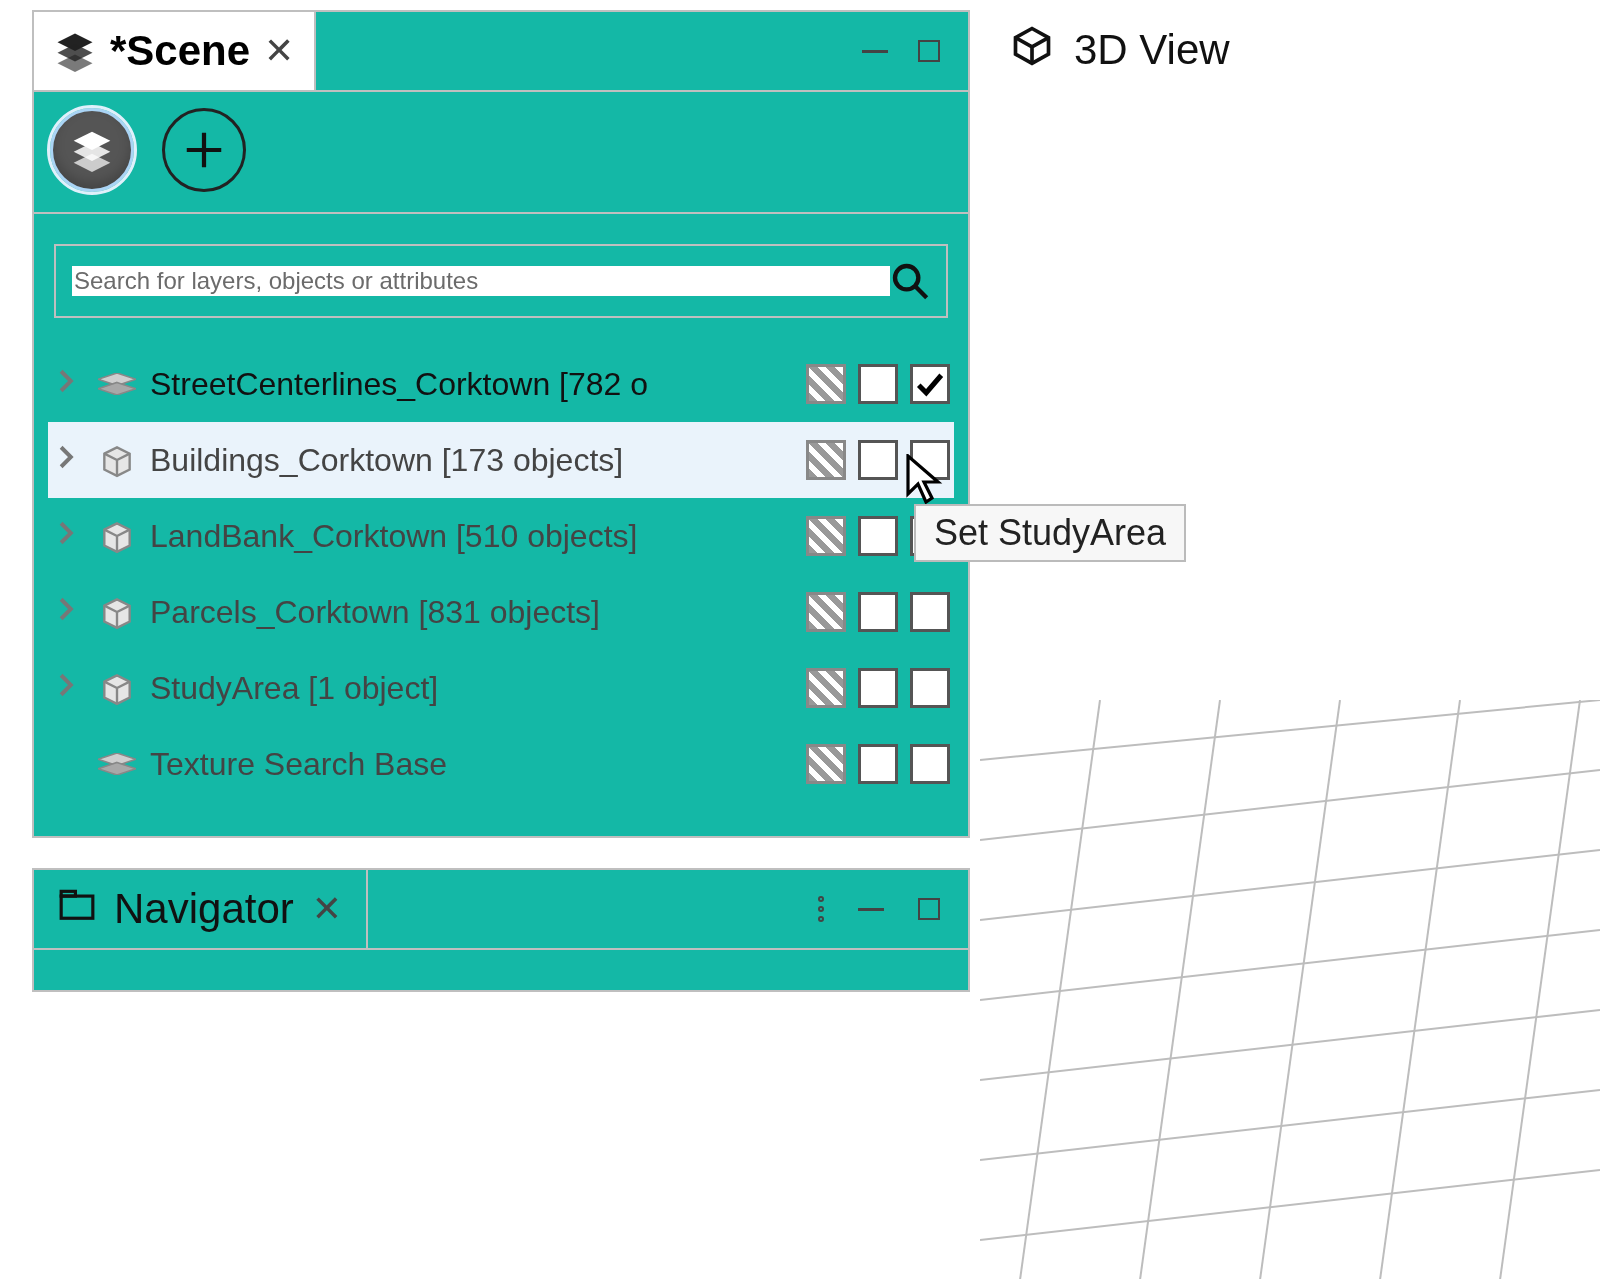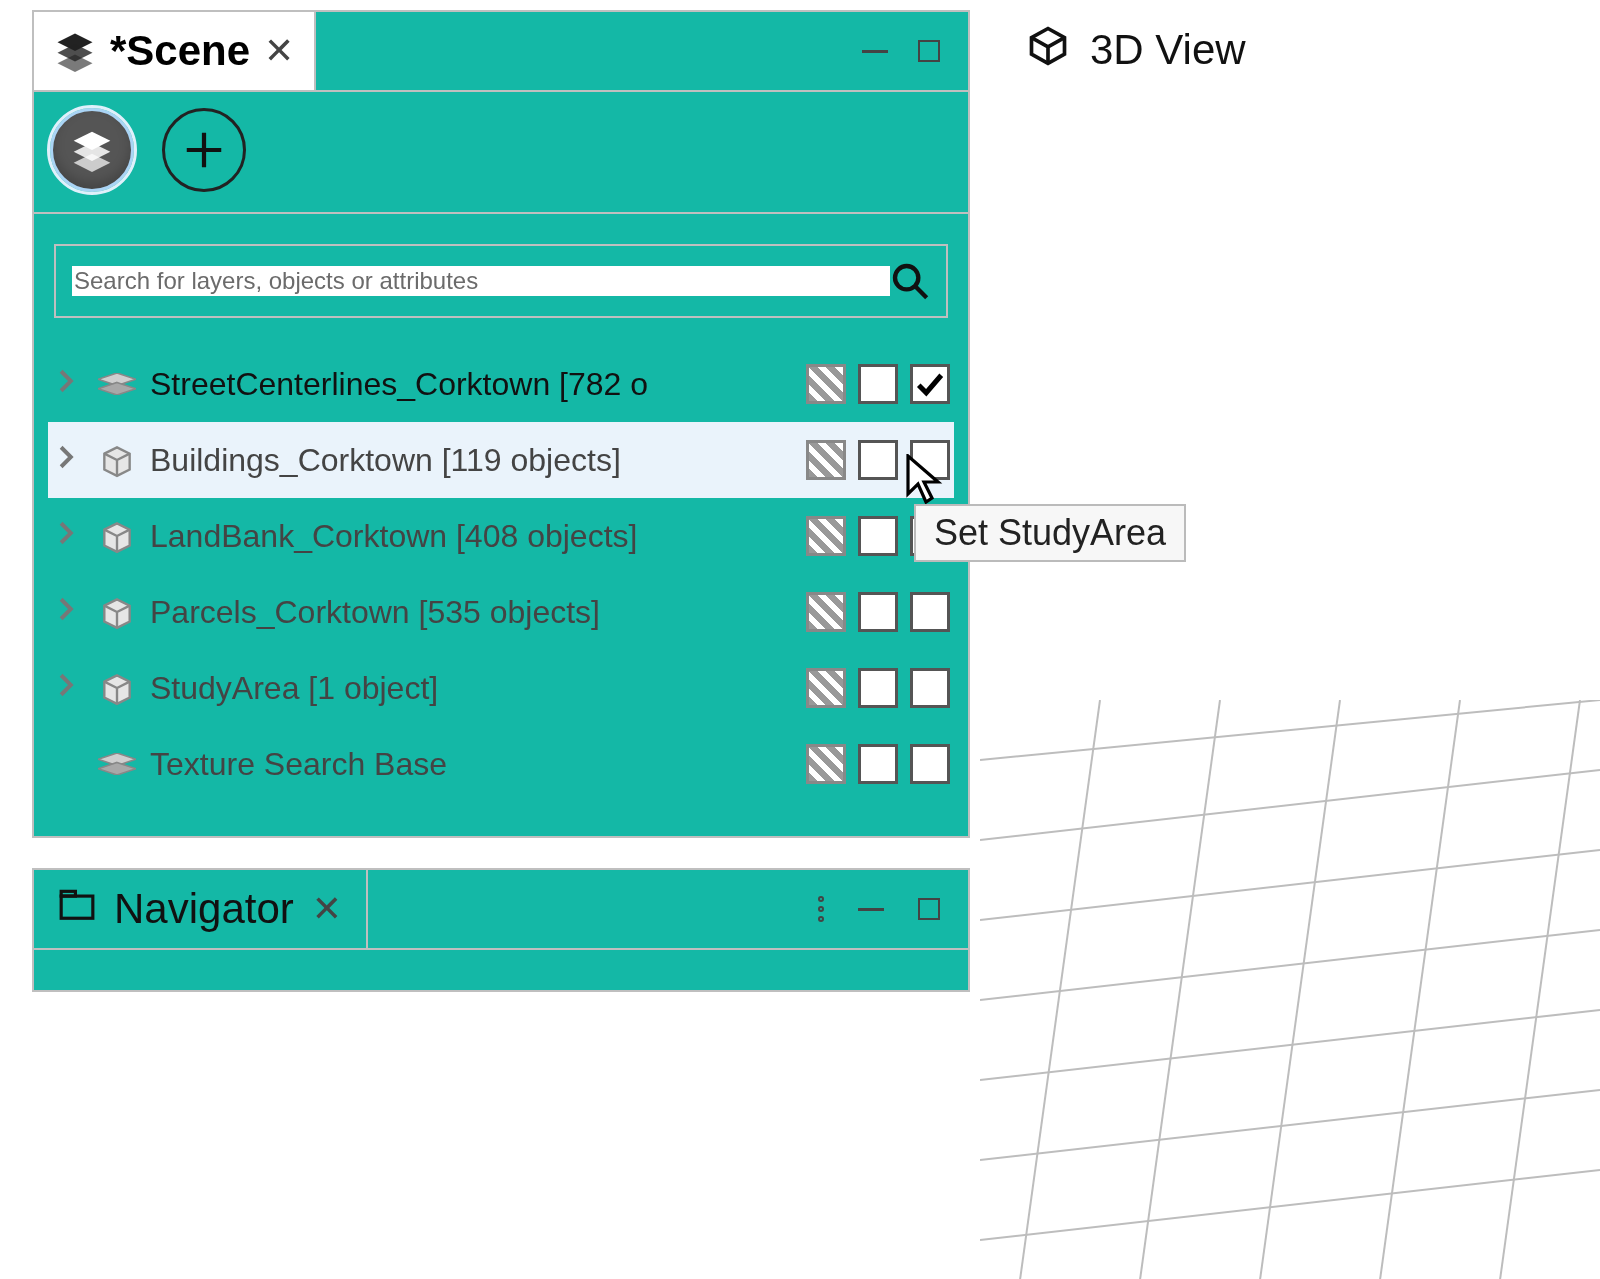--- a/index.html
+++ b/index.html
@@ -19,21 +19,20 @@
     align-items: flex-start;
   }
   .left-col {
     width: 970px;
     padding: 10px 0 0 32px;
   }
   .right-col {
     flex:1;
     padding: 10px 0 0 40px;
     position: relative;
-    margin-left: 16px;
   }
   
   .panel {
     border: 2px solid #bfbfbf;
     background: #14b8a6;
     margin-bottom: 30px;
   }
   .scene-panel { }
   .tab-strip {
     display:flex;
@@ -306,55 +305,55 @@
           <div class="layer-row highlight">
             <div class="chevron"><svg width="18" height="26" viewBox="0 0 10 16">
                 <polyline points="2,2 8,8 2,14" fill="none" stroke="#777" stroke-width="2.4"></polyline>
               </svg></div>
             <div class="layer-icon">
               <svg width="38" height="38" viewBox="0 0 24 24">
       <path d="M4 8 L12 4 L20 8 L20 18 L12 22 L4 18 Z" fill="#e6e6e6" stroke="#888" stroke-width="1.5"></path>
       <path d="M4 8 L12 12 L20 8 M12 12 L12 22" fill="none" stroke="#888" stroke-width="1.5"></path>
     </svg>
             </div>
-            <div class="layer-label">Buildings_Corktown [119 objects]</div>
+            <div class="layer-label">Buildings_Corktown [173 objects]</div>
             <div class="checks">
               <div class="hatch-box"></div>
               <div class="open-box"></div>
               <div class="open-box"></div>
             </div>
           </div>
           <div class="layer-row">
             <div class="chevron"><svg width="18" height="26" viewBox="0 0 10 16">
                 <polyline points="2,2 8,8 2,14" fill="none" stroke="#777" stroke-width="2.4"></polyline>
               </svg></div>
             <div class="layer-icon">
               <svg width="38" height="38" viewBox="0 0 24 24">
       <path d="M4 8 L12 4 L20 8 L20 18 L12 22 L4 18 Z" fill="#e6e6e6" stroke="#888" stroke-width="1.5"></path>
       <path d="M4 8 L12 12 L20 8 M12 12 L12 22" fill="none" stroke="#888" stroke-width="1.5"></path>
     </svg>
             </div>
-            <div class="layer-label">LandBank_Corktown [408 objects]</div>
+            <div class="layer-label">LandBank_Corktown [510 objects]</div>
             <div class="checks">
               <div class="hatch-box"></div>
               <div class="open-box"></div>
               <div class="open-box"></div>
             </div>
           </div>
           <div class="layer-row">
             <div class="chevron"><svg width="18" height="26" viewBox="0 0 10 16">
                 <polyline points="2,2 8,8 2,14" fill="none" stroke="#777" stroke-width="2.4"></polyline>
               </svg></div>
             <div class="layer-icon">
               <svg width="38" height="38" viewBox="0 0 24 24">
       <path d="M4 8 L12 4 L20 8 L20 18 L12 22 L4 18 Z" fill="#e6e6e6" stroke="#888" stroke-width="1.5"></path>
       <path d="M4 8 L12 12 L20 8 M12 12 L12 22" fill="none" stroke="#888" stroke-width="1.5"></path>
     </svg>
             </div>
-            <div class="layer-label">Parcels_Corktown [535 objects]</div>
+            <div class="layer-label">Parcels_Corktown [831 objects]</div>
             <div class="checks">
               <div class="hatch-box"></div>
               <div class="open-box"></div>
               <div class="open-box"></div>
             </div>
           </div>
           <div class="layer-row">
             <div class="chevron"><svg width="18" height="26" viewBox="0 0 10 16">
                 <polyline points="2,2 8,8 2,14" fill="none" stroke="#777" stroke-width="2.4"></polyline>
               </svg></div>

